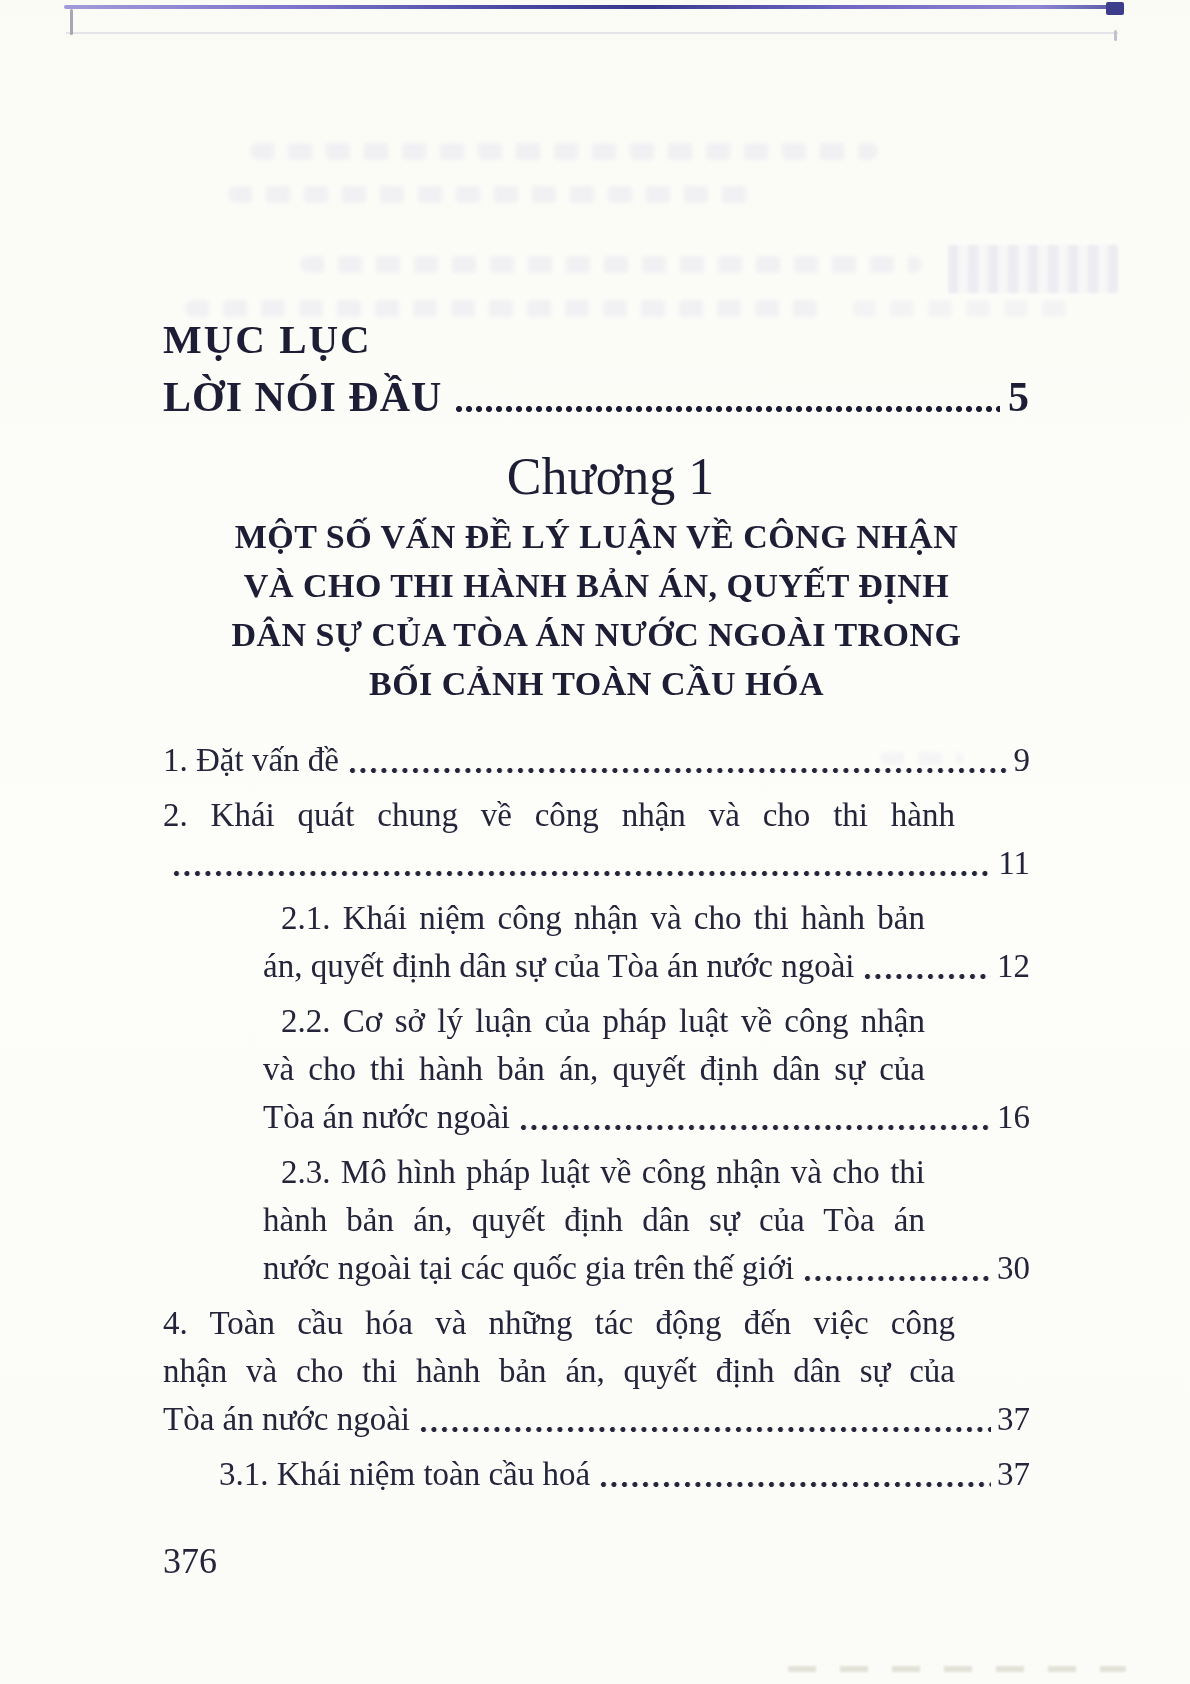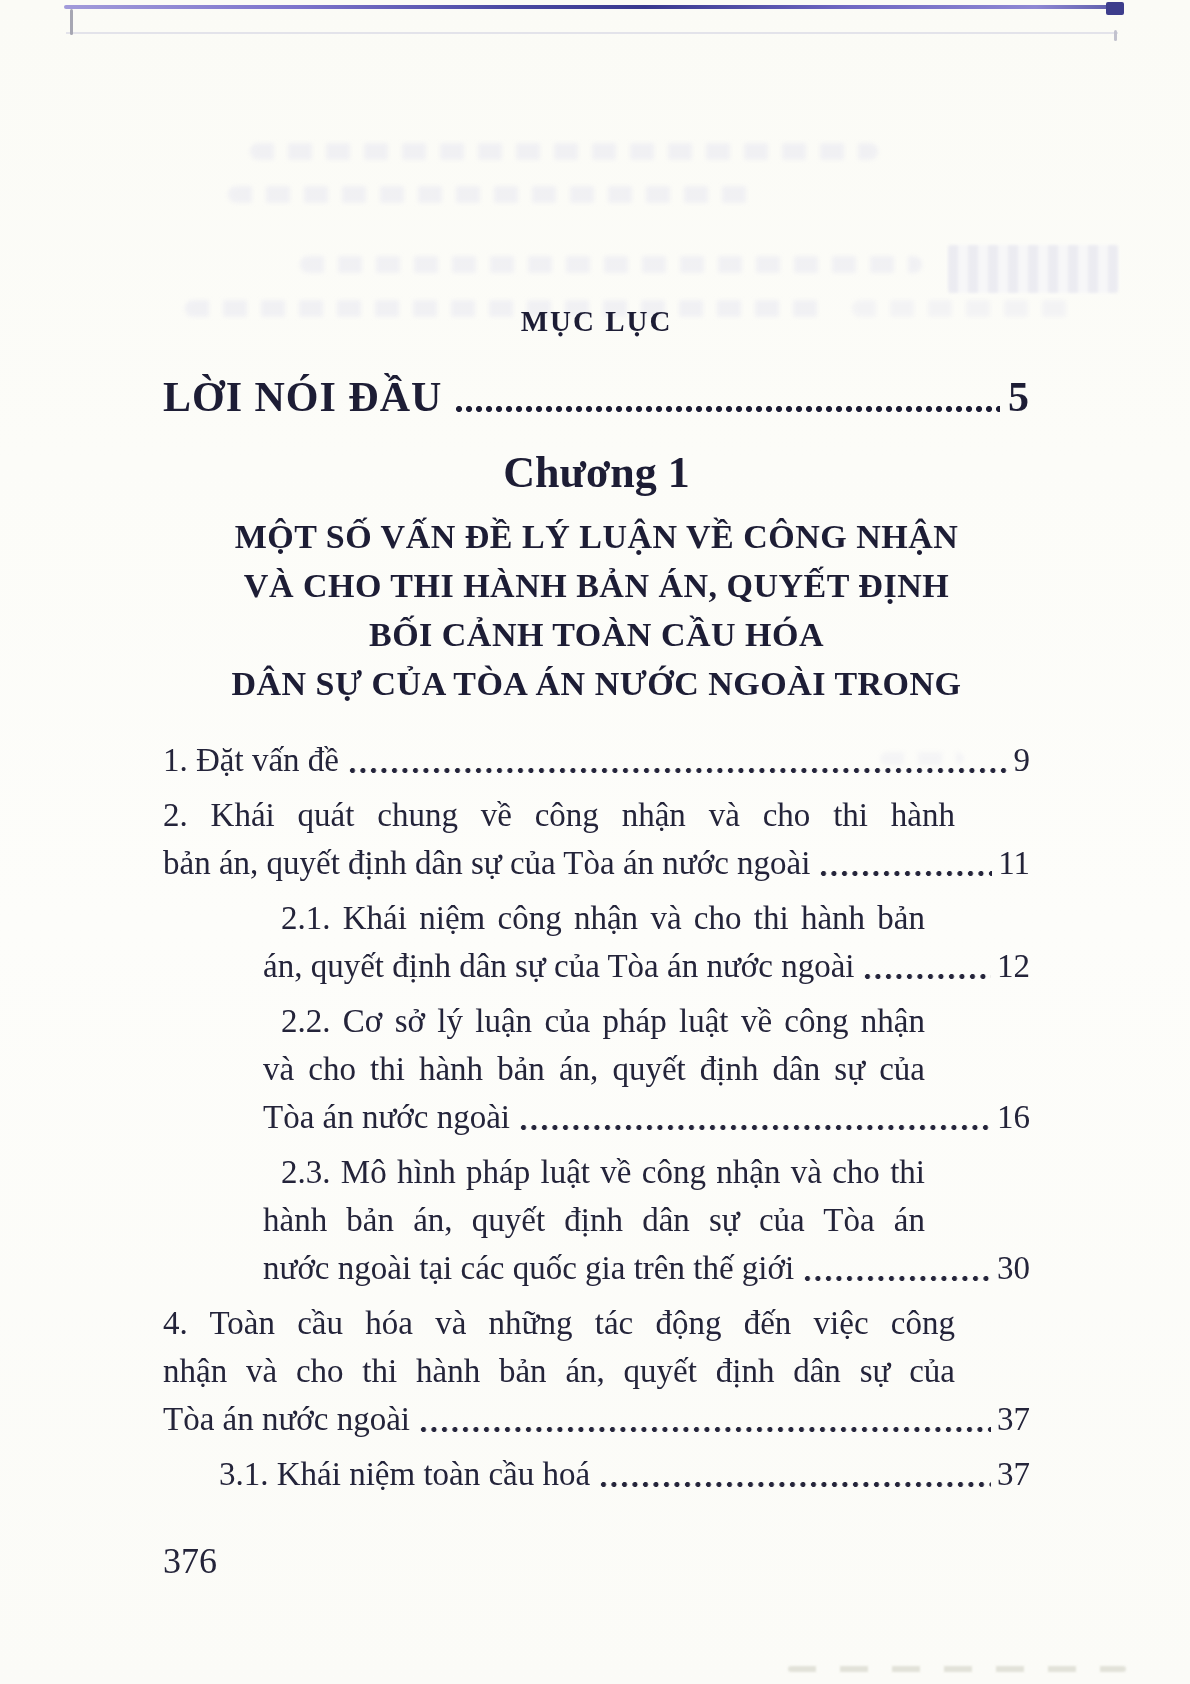--- a/index.html
+++ b/index.html
@@ -52,34 +52,34 @@
   .bottom-smudge{
     position:absolute;left:788px;top:1666px;width:338px;height:6px;
     filter:blur(1px);opacity:.75;border-radius:3px;
     background:repeating-linear-gradient(90deg,#dadacf 0 28px,rgba(218,218,207,0) 28px 52px);
   }
 
   
   .column{position:absolute;left:163px;top:0;width:867px;height:100%;}
 
   .toc-heading{
-    position:absolute;top:305px;left:0;width:100%;
-    text-align:center;font-weight:bold;font-size:29px;letter-spacing:2px;
+    position:absolute;top:315px;left:0;width:100%;
+    text-align:left;font-weight:bold;font-size:41px;letter-spacing:2px;
     color:var(--ink-heavy);
   }
   .preface-row{
     position:absolute;top:372px;left:0;width:100%;
     display:flex;align-items:baseline;
     font-weight:bold;font-size:42px;line-height:50px;letter-spacing:1px;
     color:var(--ink-heavy);
   }
   .preface-row .toc-text{white-space:nowrap;}
   .chapter-heading{
-    position:absolute;top:447px;left:0;width:100%;
-    text-align:center;font-weight:bold;font-size:44px;
+    position:absolute;top:447px;left:14px;width:100%;
+    text-align:center;font-weight:normal;font-size:52px;
     color:var(--ink-heavy);
   }
   .chapter-title{
     position:absolute;top:512px;left:0;width:100%;
     text-align:center;font-weight:bold;font-size:34px;line-height:49px;
     letter-spacing:.5px;color:var(--ink-heavy);
   }
 
   
   .toc-list{position:absolute;top:736px;left:0;width:100%;font-size:33px;}
@@ -139,33 +139,32 @@
     <span class="toc-text">LỜI NÓI ĐẦU</span>
     <span class="dots"></span>
     <span class="pnum">5</span>
   </div>
 
   <div class="chapter-heading">Chương 1</div>
 
   <div class="chapter-title">
     <div>MỘT SỐ VẤN ĐỀ LÝ LUẬN VỀ CÔNG NHẬN</div>
     <div>VÀ CHO THI HÀNH BẢN ÁN, QUYẾT ĐỊNH</div>
+    <div>DÂN SỰ CỦA TÒA ÁN NƯỚC NGOÀI TRONG</div>
     <div>BỐI CẢNH TOÀN CẦU HÓA</div>
-    <div>DÂN SỰ CỦA TÒA ÁN NƯỚC NGOÀI TRONG</div>
   </div>
 
   <div class="toc-list" id="toc-list">
       <div class="toc-line lvl1 entry-start leader">
         <span class="toc-text">1. Đặt vấn đề</span>
         <span class="dots"></span>
         <span class="pnum">9</span>
       </div>
       <div class="toc-line lvl1 entry-start just"><span class="toc-text">2. Khái quát chung về công nhận và cho thi hành</span></div>
       <div class="toc-line lvl1 leader">
-        <span class="toc-text">bản án, quyết định dân sự của Tòa án nước ngoài</span>
         <span class="dots"></span>
         <span class="pnum">11</span>
       </div>
       <div class="toc-line lvl2 entry-start just"><span class="toc-text">2.1. Khái niệm công nhận và cho thi hành bản</span></div>
       <div class="toc-line lvl2 leader">
         <span class="toc-text">án, quyết định dân sự của Tòa án nước ngoài</span>
         <span class="dots"></span>
         <span class="pnum">12</span>
       </div>
       <div class="toc-line lvl2 entry-start just"><span class="toc-text">2.2. Cơ sở lý luận của pháp luật về công nhận</span></div>

